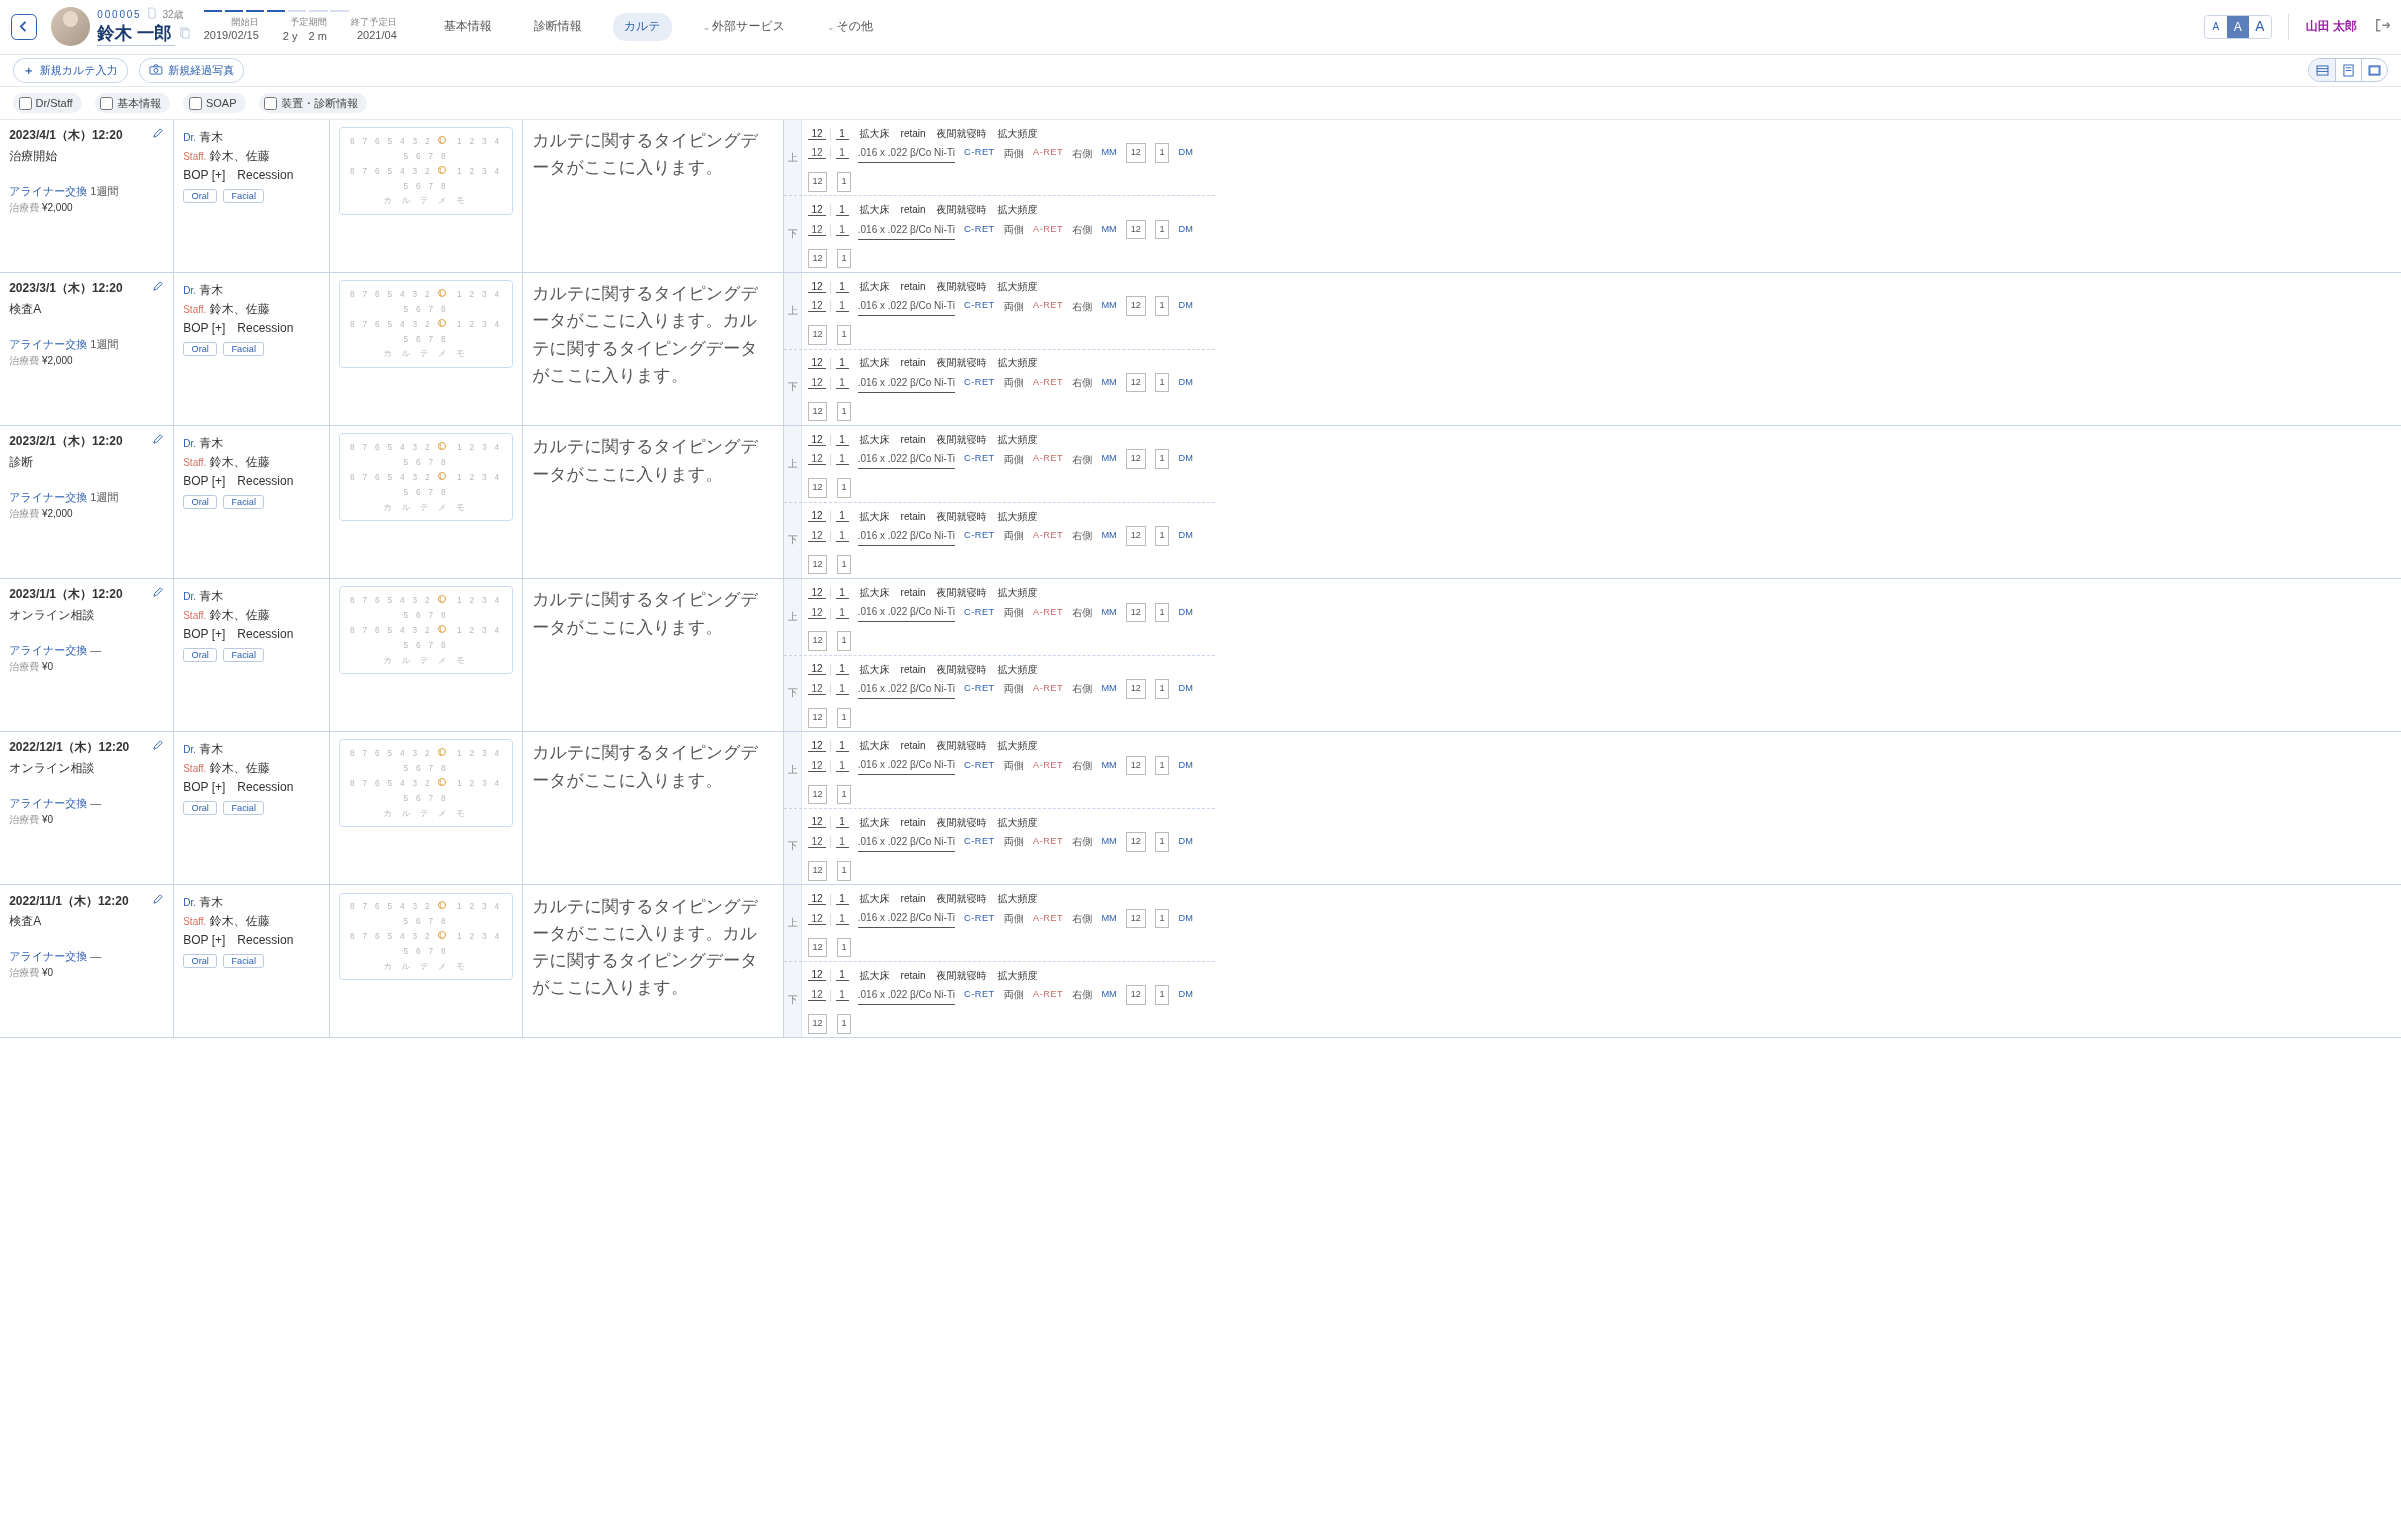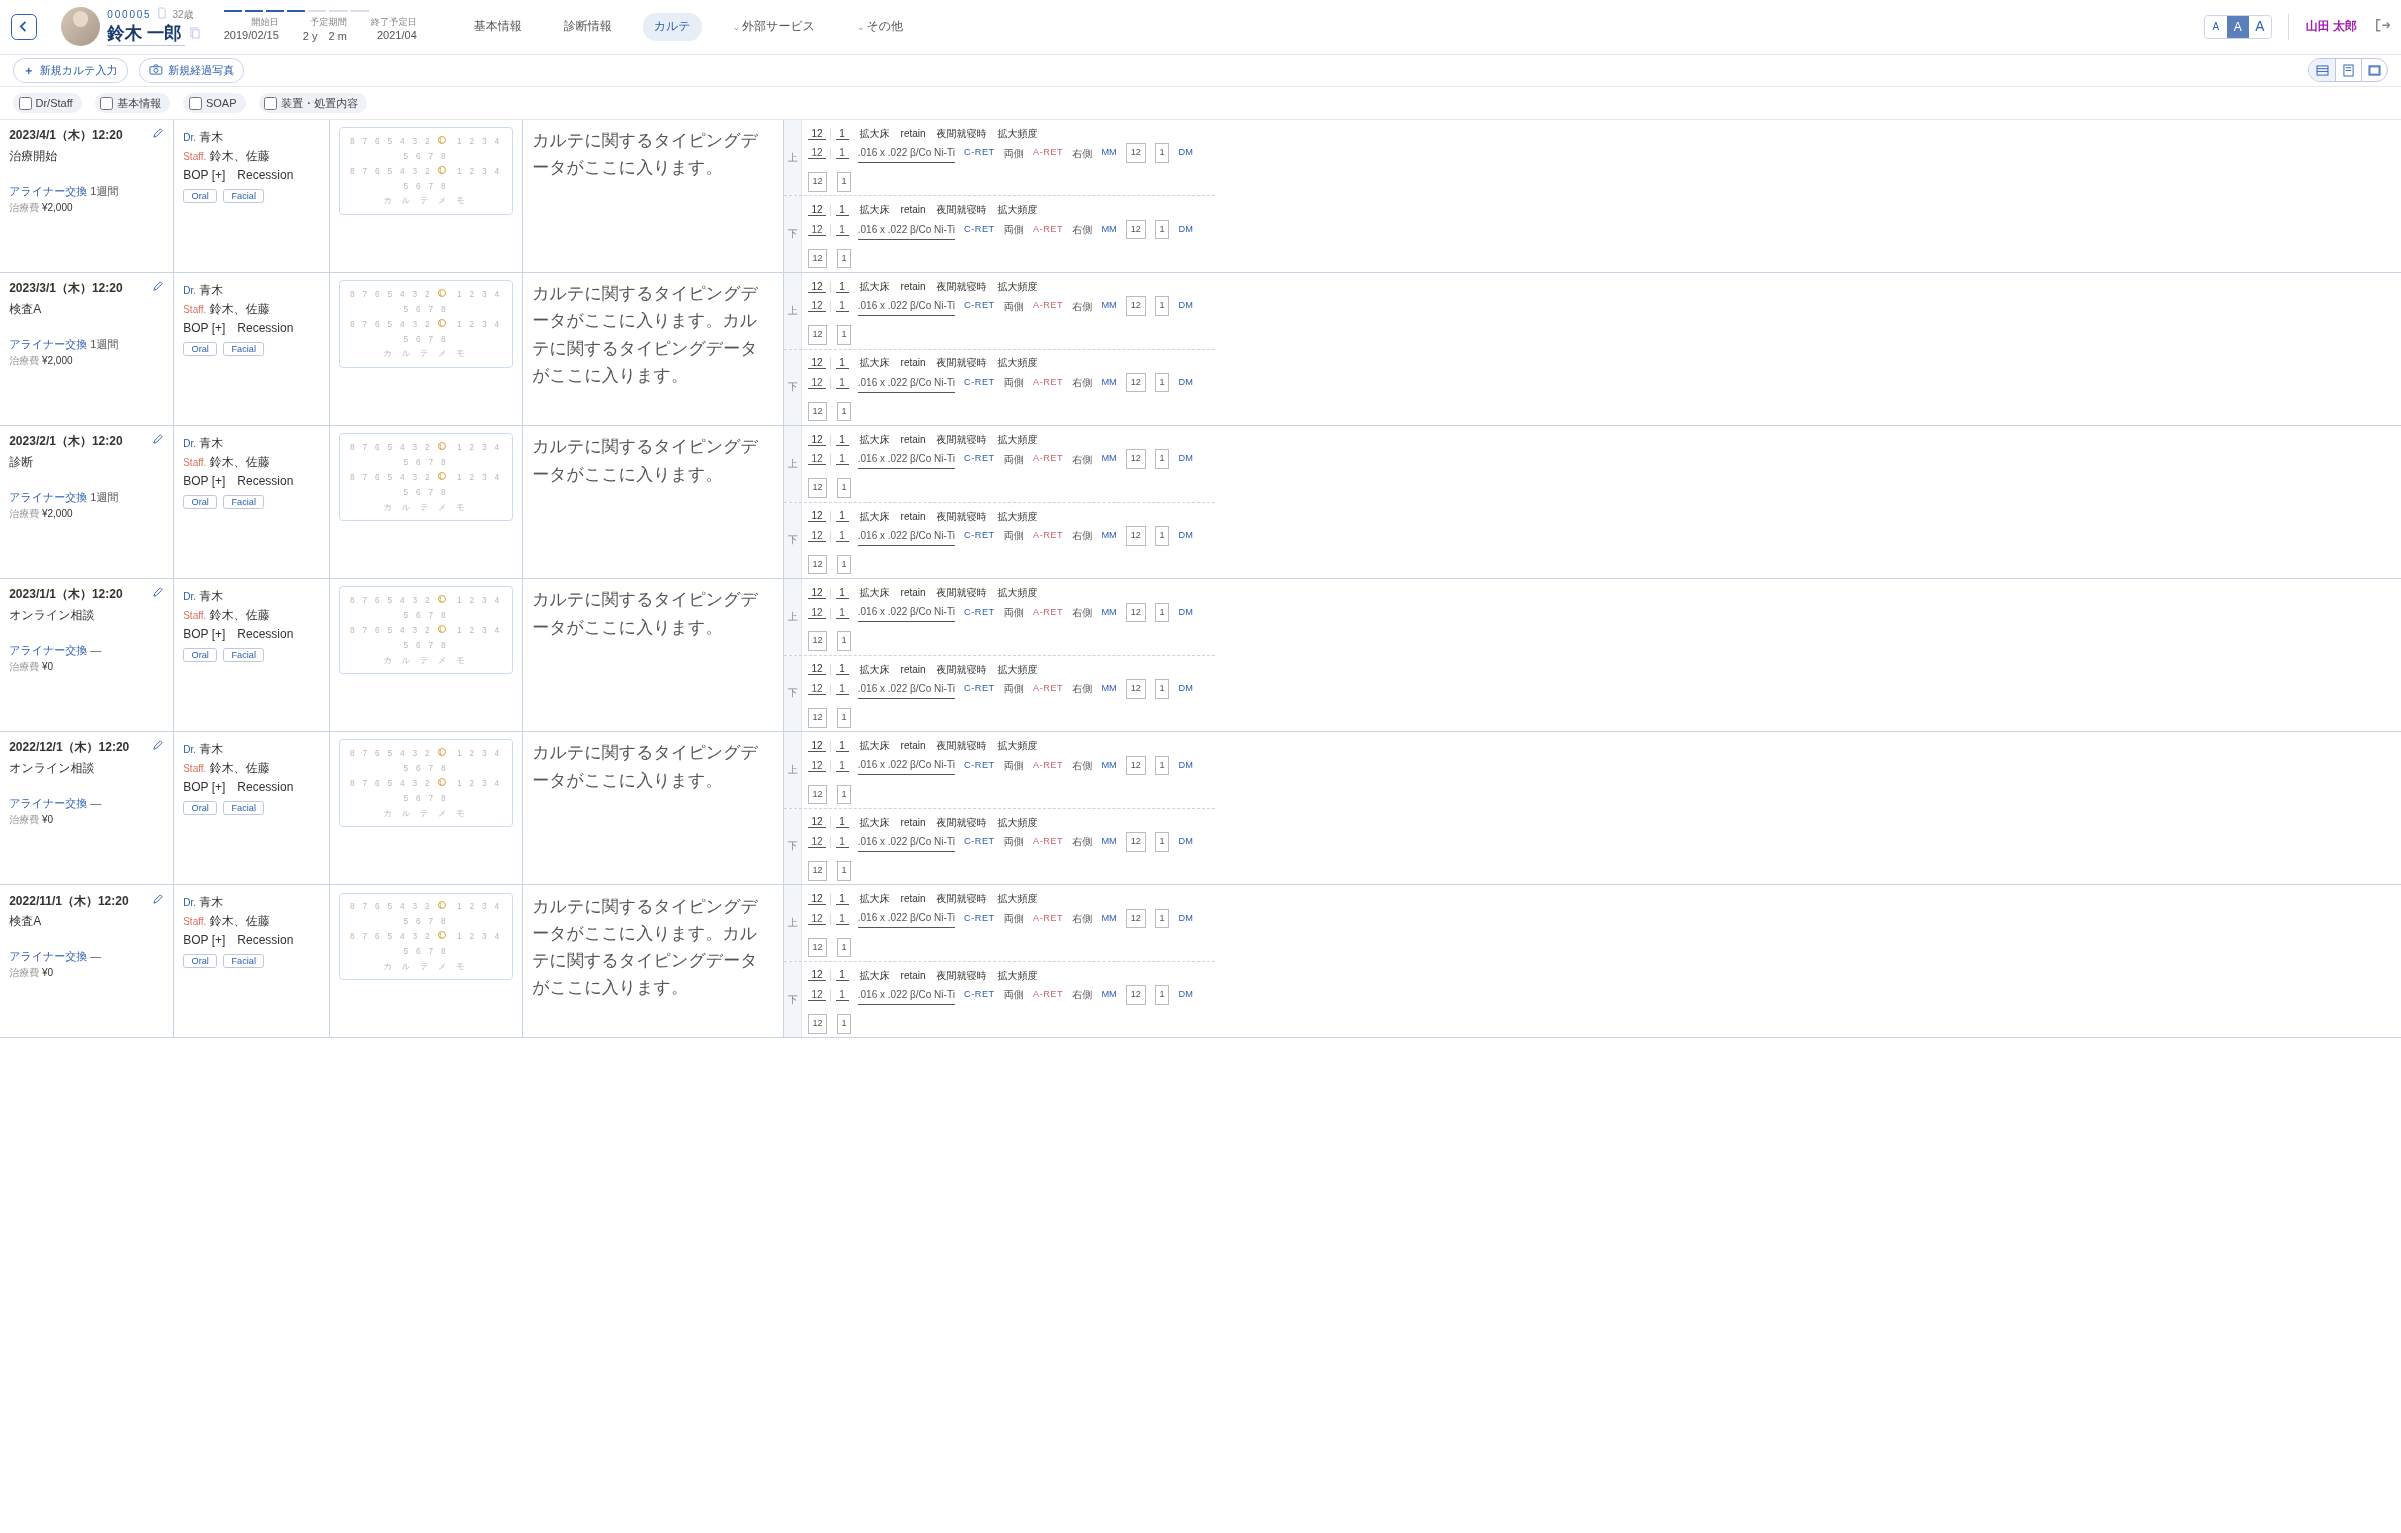--- a/index.html
+++ b/index.html
@@ -7,21 +7,21 @@
       font-family: -apple-system, BlinkMacSystemFont, "Hiragino Sans", "Meiryo", sans-serif;
       font-size: 12px;
       color: #333;
       background: #fff;
     }
     .header {
       display: flex;
       align-items: center;
       padding: 7.3px 11px;
       border-bottom: 0.9px solid #e5e5e5;
-      gap: 24px;
+      gap: 14px;
     }
     .back-btn {
       width: 26px;
       height: 26px;
       border: 1.4px solid #2b5eb0;
       border-radius: 5.5px;
       background: #fff;
       display: flex;
       align-items: center;
       justify-content: center;
@@ -251,21 +251,21 @@
   <label>
       <input type="checkbox" style="">
       <span>基本情報</span>
     </label>
   <label>
       <input type="checkbox" style="">
       <span>SOAP</span>
     </label>
   <label>
       <input type="checkbox" style="">
-      <span>装置・処置内容</span>
+      <span>装置・診断情報</span>
     </label>
 </div>
 
 <div class="karte-table" id="karte-body">
     <div class="karte-row">
     <div class="col-date">
       <span class="edit-ic"><svg width="12" height="12" viewBox="0 0 13 13">
             <path d="M2 11l1-3 6-6 2 2-6 6-3 1z" fill="none" stroke="#2b5eb0"></path>
           </svg></span>
       <div class="date">2023/4/1（木）12:20</div>

